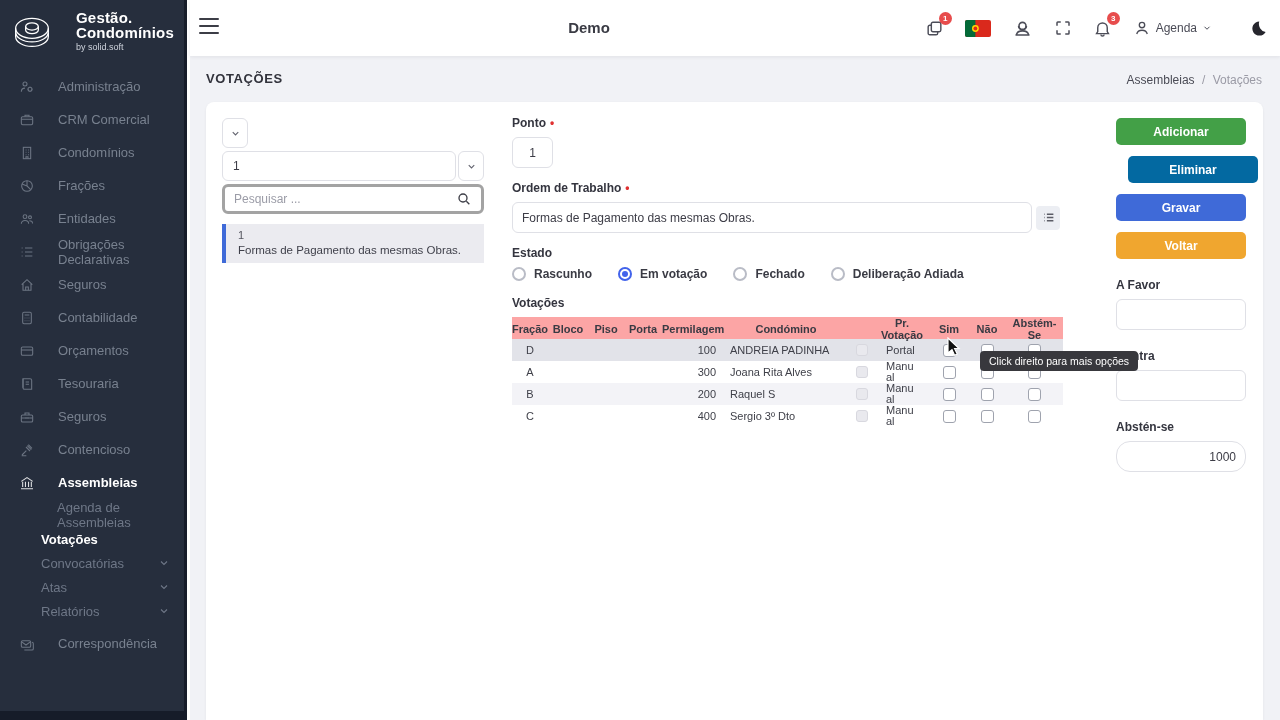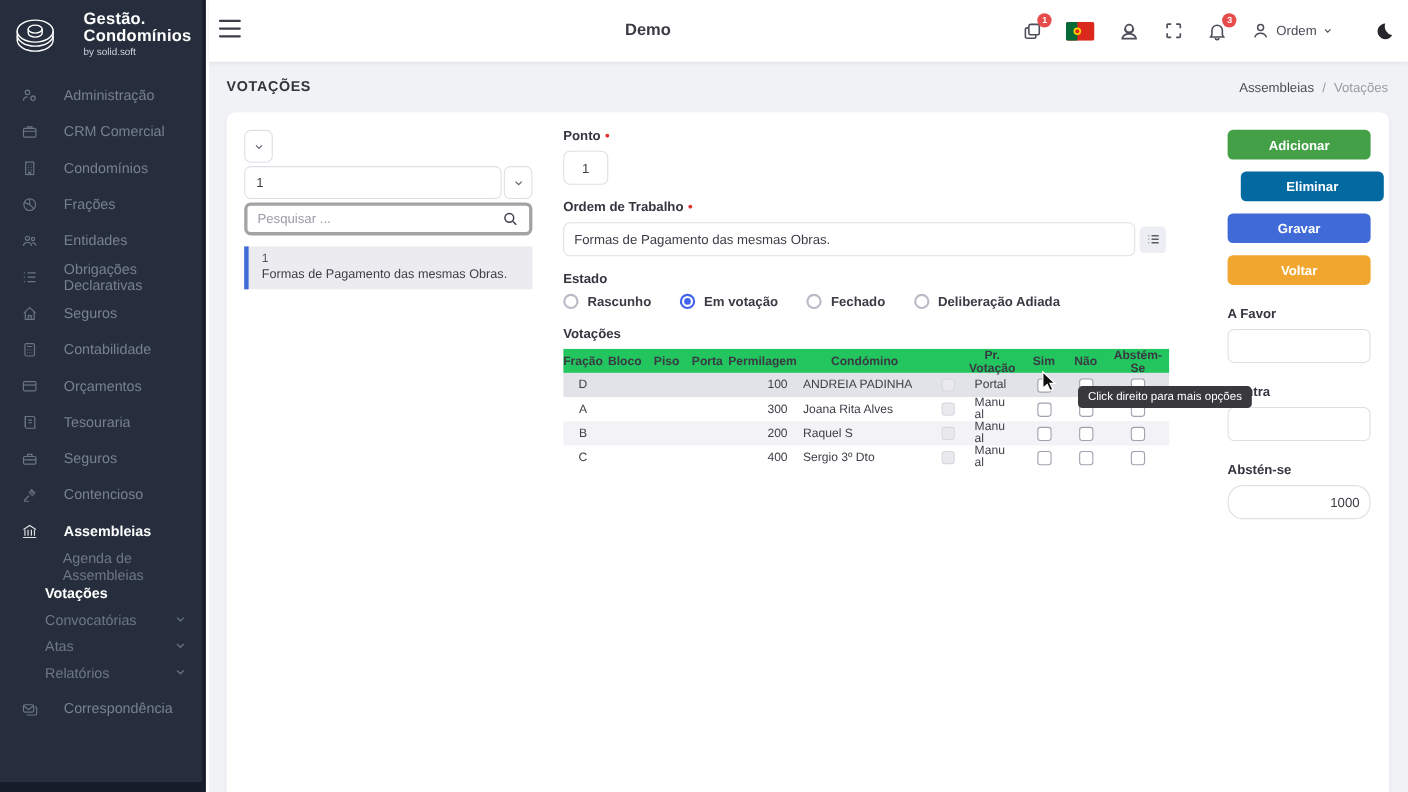--- a/index.html
+++ b/index.html
@@ -64,21 +64,21 @@
   .radio-row { display:flex; align-items:center; gap:26px; margin-bottom:15px; }
   .radio { display:flex; align-items:center; gap:8px; cursor:pointer; }
   .rdot { width:14px; height:14px; border-radius:50%; border:2px solid #b9bcc6; background:#fff; position:relative; }
   .radio.checked .rdot { border-color:#4263eb; }
   .radio.checked .rdot::after { content:""; position:absolute; left:2px; top:2px; width:6px; height:6px; border-radius:50%; background:#4263eb; }
   .radio span.lbl { font-size:12px; font-weight:bold; color:#3a3b44; }
 
   
   .vtable { width:551px; overflow:hidden; font-size:11px; }
   .trow { display:grid; grid-template-columns:36px 40px 36px 38px 60px 128px 24px 56px 38px 38px 57px; align-items:center; height:22px; }
-  .thead { background:#22c55e; font-weight:bold; color:#393a43; }
+  .thead { background:#fca5a5; font-weight:bold; color:#393a43; }
   .thead > div { text-align:center; }
   .trow > div { overflow:visible; }
   .r0 { background:#e2e3e9; }
   .r2 { background:#f3f3f7; }
   .c-frac { text-align:center; color:#3f4049; }
   .c-perm { text-align:right; padding-right:6px; color:#3f4049; }
   .c-cond { padding-left:8px; color:#3f4049; white-space:nowrap; }
   .c-prv { padding-left:12px; color:#3f4049; }
   .c-prv span { display:inline-block; width:30px; word-break:break-all; line-height:11px; vertical-align:middle; }
   .minichk { width:12px; height:12px; background:#e9e9ee; border:1px solid #d8d8df; border-radius:3px; margin:0 auto; }
@@ -287,21 +287,21 @@
           <path d="M6 16V11a6 6 0 1112 0v5l1.5 2.5h-15z"></path>
           <path d="M10 19.5a2 2 0 004 0"></path>
         </svg>
       <div class="badge">3</div>
     </div>
     <div class="user-menu">
       <svg width="18" height="18" viewBox="0 0 24 24" fill="none" stroke="currentColor" stroke-width="1.8">
           <circle cx="12" cy="8" r="3.6"></circle>
           <path d="M5 20c.8-3.2 3.7-5 7-5s6.2 1.8 7 5"></path>
         </svg>
-      <span>Ordem</span>
+      <span>Agenda</span>
       <svg width="10" height="10" viewBox="0 0 24 24" fill="none" stroke="currentColor" stroke-width="2.4">
           <path d="M6 9l6 6 6-6"></path>
         </svg>
     </div>
     <div class="hicon moon">
       <svg width="19" height="19" viewBox="0 0 24 24">
           <path d="M13 3a9 9 0 108 13.5A10.5 10.5 0 0113 3z" fill="#26262d"></path>
         </svg>
     </div>
   </div>

